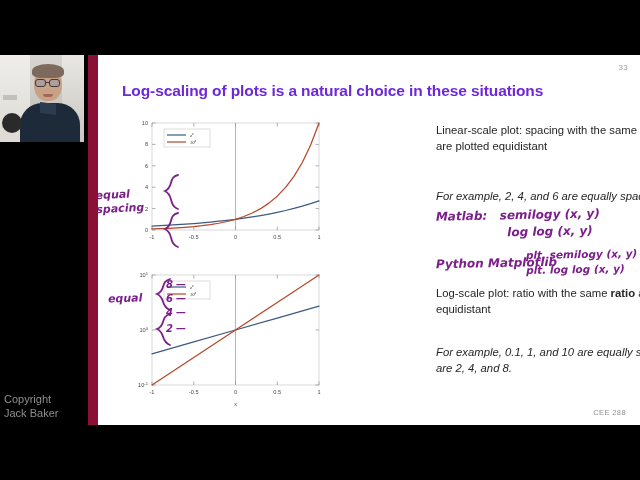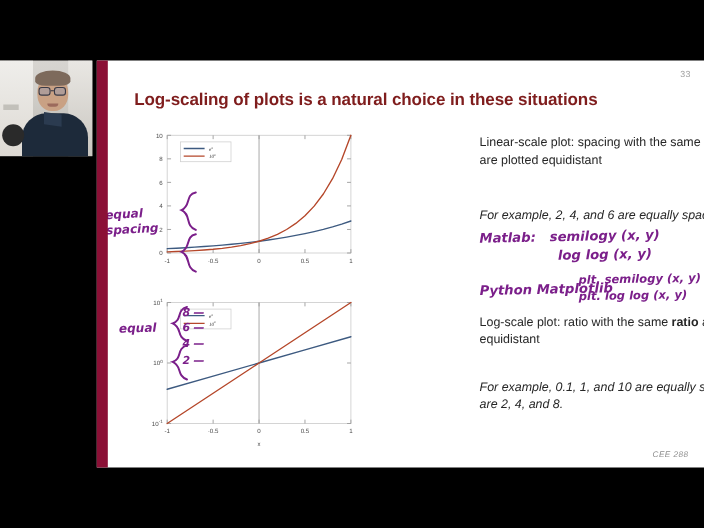--- a/index.html
+++ b/index.html
@@ -28,27 +28,27 @@
     position: absolute; right: 12px; top: 8px;
     font-size: 8px; color: #9a9a9a;
     letter-spacing: .3px;
   }
   #slide-title {
     position: absolute;
     left: 34px; top: 27px;
     width: 500px;
     font-size: 15.5px;
     font-weight: 700;
-    color: #7f1d1d;
+    color: #6d28d9;
     letter-spacing: -0.1px;
     white-space: nowrap;
   }
   #footer-course {
     position: absolute; right: 14px; bottom: 8px;
-    font-size: 7.5px; color: #8d8d8d; letter-spacing: .4px; font-style: italic;
+    font-size: 7.5px; color: #8d8d8d; letter-spacing: .4px;
   }
 
   
   #webcam {
     position: absolute; left: 0; top: 55px;
     width: 84px; height: 87px;
     background: linear-gradient(175deg,#d8d6d2 0%,#cfcdc8 38%,#b9b6b0 100%);
     overflow: hidden;
   }
   .wc-wall-l { position:absolute; left:0; top:0; width:30px; height:87px;
@@ -273,14 +273,18 @@
     <div class="wc-collar"></div>
     <div class="wc-head"></div>
     <div class="wc-hair"></div>
     <div class="wc-glass-l"></div>
     <div class="wc-glass-r"></div>
     <div class="wc-bridge"></div>
     <div class="wc-mouth"></div>
     <div class="wc-mic"></div>
   </div>
 
+  <div id="copyright">
+    <div>Copyright</div>
+    <div>Jack Baker</div>
+  </div>
 
 </div>
 
 </body></html>

